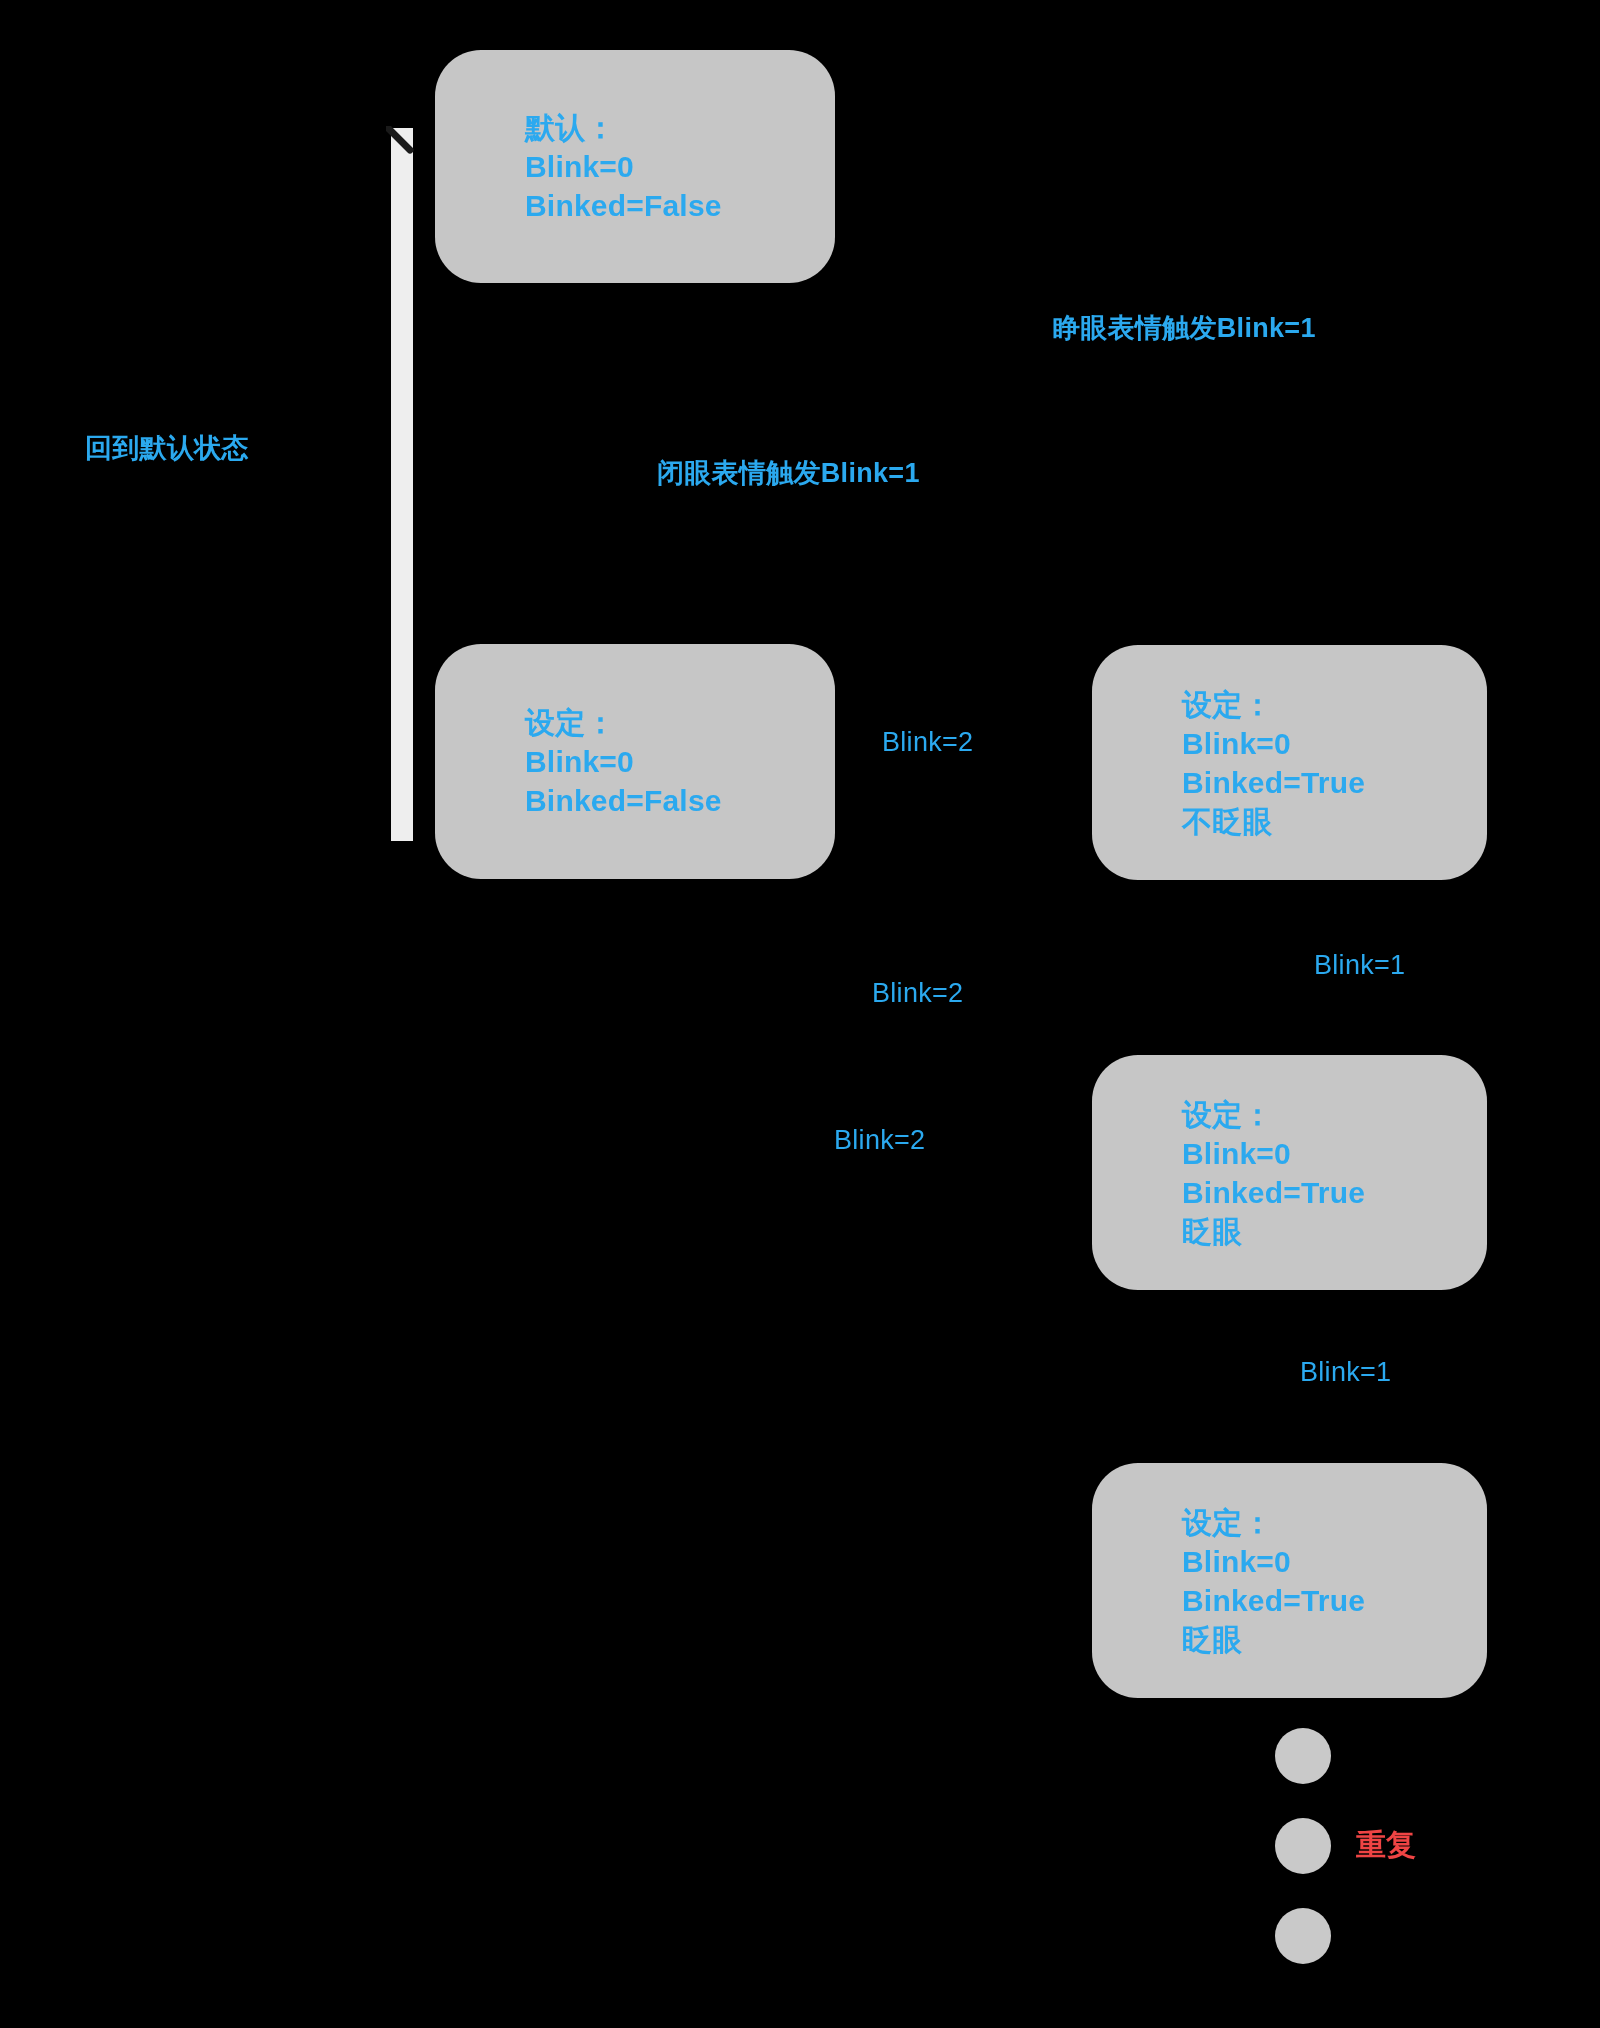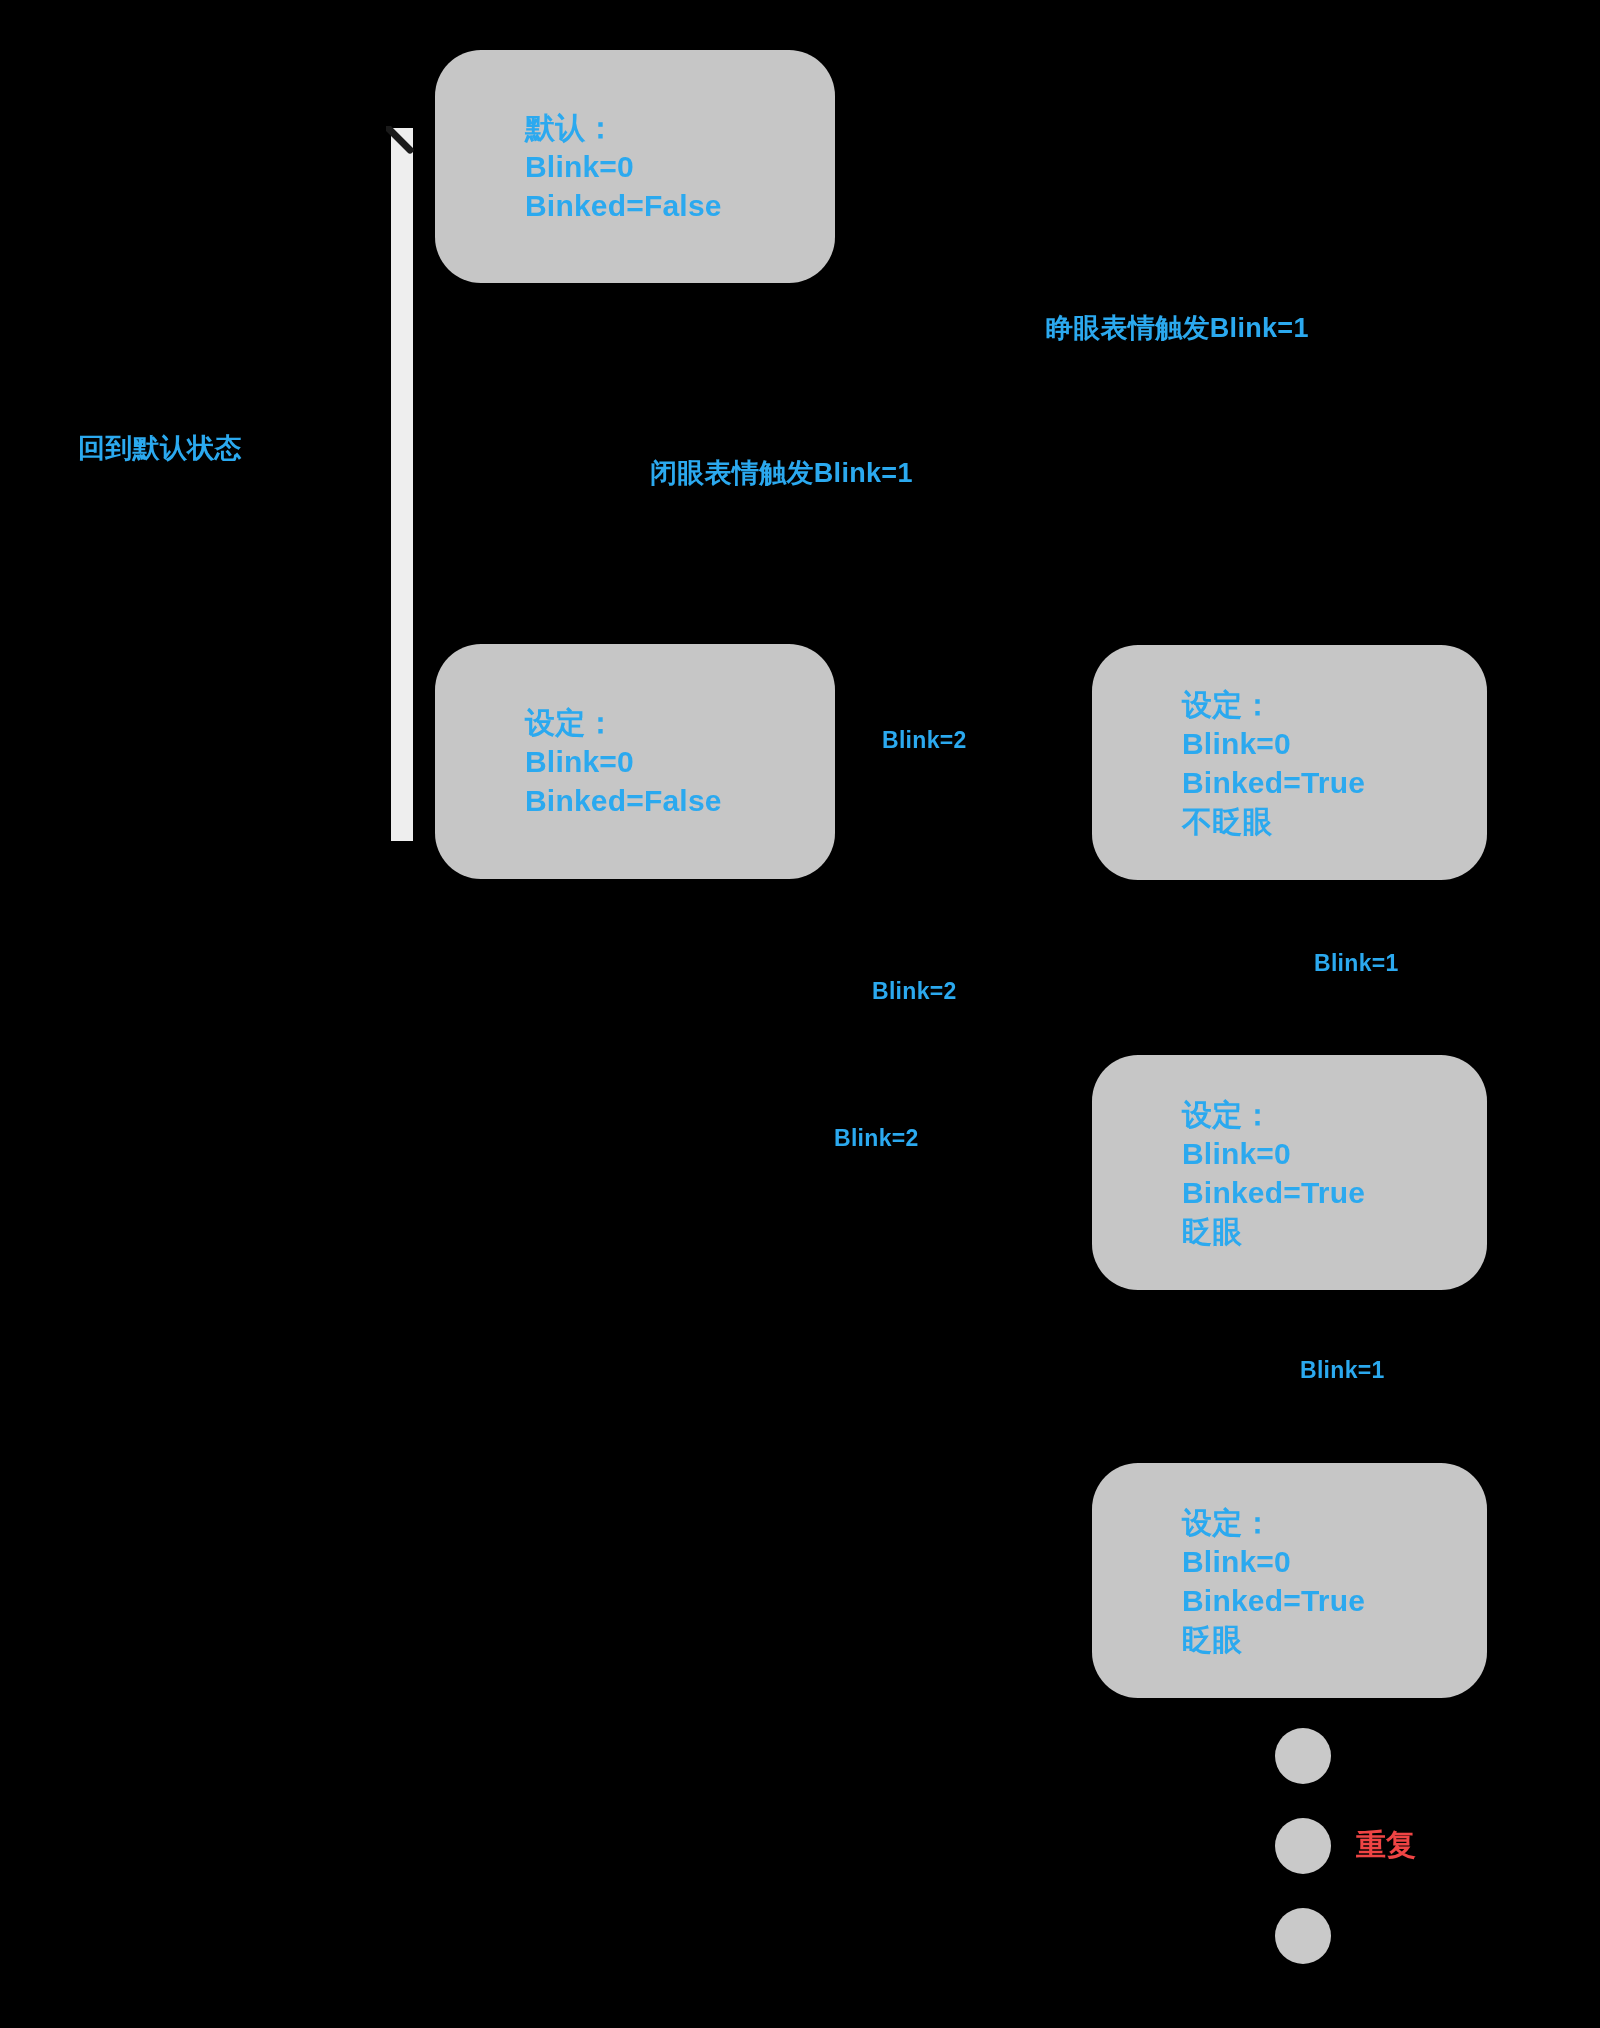--- a/index.html
+++ b/index.html
@@ -36,28 +36,29 @@
     font-weight: 700;
     line-height: 1.30;
     white-space: nowrap;
     letter-spacing: 0.2px;
   }
 
   
   .edge-label {
     position: absolute;
     color: #2ba9ef;
-    font-size: 23px;
-    font-weight: 700;
+    font-size: 27px;
+    font-weight: 400;
     white-space: nowrap;
     letter-spacing: 0.3px;
   }
   .edge-label.cn {
     font-size: 27px;
     font-weight: 700;
+    margin-left: 7px;
   }
 
   
   .return-arrow {
     position: absolute;
     left: 391px;
     top: 128px;
     width: 22px;
     height: 713px;
     background: #eeeeee;

